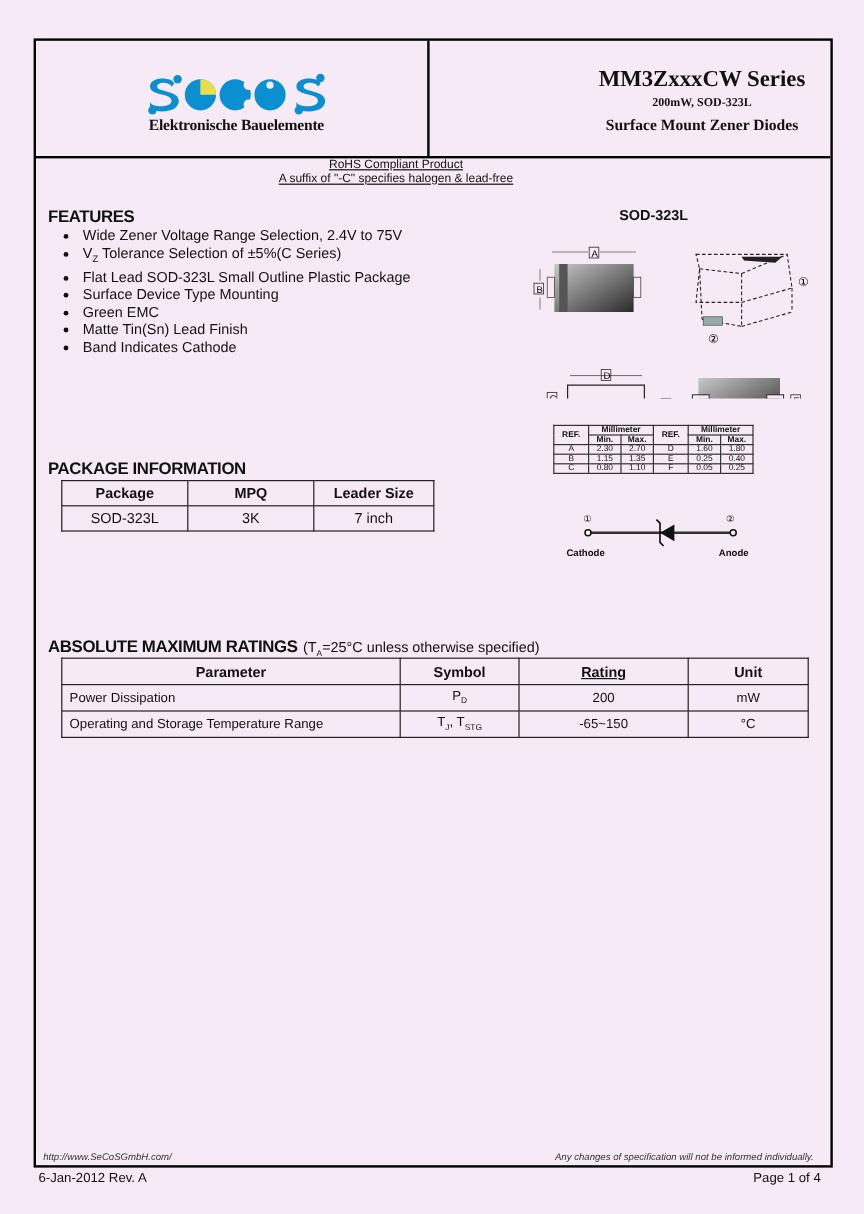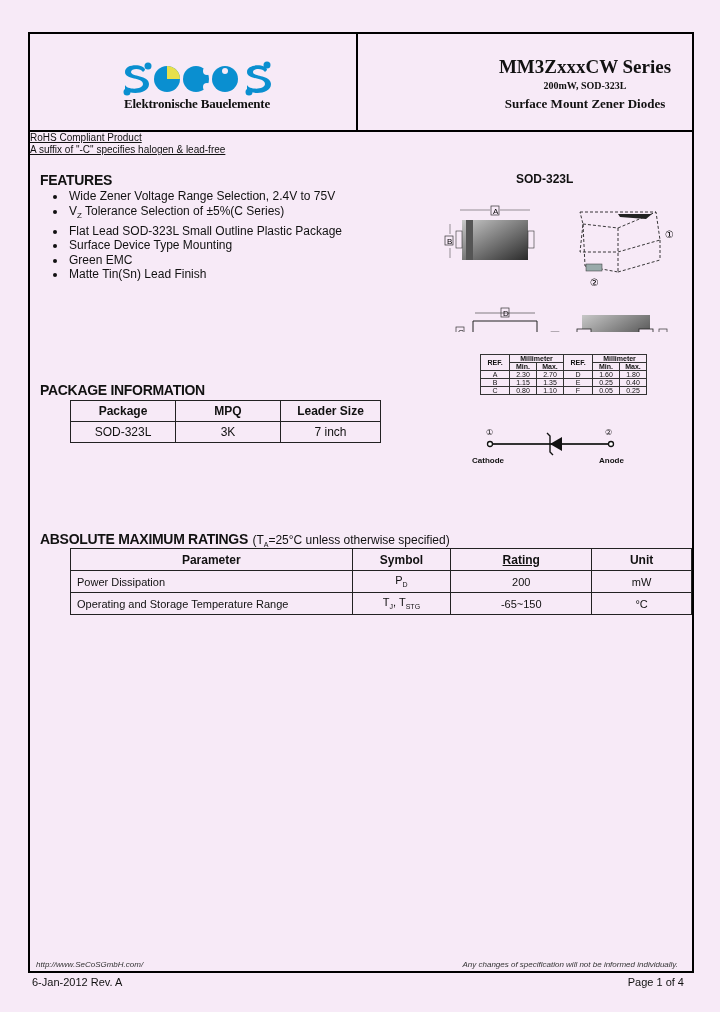--- a/index.html
+++ b/index.html
@@ -46,21 +46,21 @@
     font-family: Liberation Serif, serif;
     font-weight: bold;
     padding-left: 40px;
   }
   .title-main { position: absolute; top: 22px; width: 100%; font-size: 19px; }
   .title-sub1 { position: absolute; top: 46px; width: 100%; font-size: 10px; }
   .title-sub2 { position: absolute; top: 62px; width: 100%; font-size: 13px; }
 
   .rohs {
     position: absolute; left: 0; top: 98px; width: 600px;
-    font-size: 10px; line-height: 12px;
+    text-align: center; font-size: 10px; line-height: 12px;
   }
   .rohs span { text-decoration: underline; display: block; }
 
   .section-title {
     position: absolute; font-weight: bold; font-size: 14px; letter-spacing: -0.3px;
   }
   .feat-list {
     position: absolute; left: 19px; top: 155px;
     list-style: none; margin: 0; padding: 0;
     font-size: 12px; line-height: 14.6px;
@@ -70,21 +70,21 @@
     content: ""; position: absolute; left: 4px; top: 6px;
     width: 4px; height: 4px; border-radius: 50%; background: #111;
   }
   .feat-list sub { font-size: 8px; }
 
   .pkg-label {
     position: absolute; left: 486px; top: 138px;
     font-weight: bold; font-size: 12px;
   }
 
-  table { border-collapse: collapse; margin-left: 19px; }
+  table { border-collapse: collapse; }
   .pkg-table {
     position: absolute; left: 21px; top: 366px;
     font-size: 12px;
   }
   .pkg-table td, .pkg-table th {
     border: 1px solid #222; height: 20px; padding: 0; text-align: center;
   }
   .pkg-table th { font-weight: bold; }
 
   .dim-table {
@@ -167,20 +167,21 @@
   </div>
 
   <div class="section-title" style="left:10px; top:138px;">FEATURES</div>
   <ul class="feat-list">
     <li><span>Wide Zener Voltage Range Selection, 2.4V to 75V</span></li>
     <li><span>V</span><sub>Z</sub><span> Tolerance Selection of ±5%(C Series)</span></li>
     <li><span>Flat Lead SOD-323L Small Outline Plastic Package</span></li>
     <li><span>Surface Device Type Mounting</span></li>
     <li><span>Green EMC</span></li>
     <li><span>Matte Tin(Sn) Lead Finish</span></li>
+    <li><span>Band Indicates Cathode</span></li>
   </ul>
 
   <div class="pkg-label">SOD-323L</div>
 
   <svg class="diagram" style="left:410px; top:168px;" width="240" height="130" viewBox="0 0 240 130">
     <defs>
       <linearGradient id="bodyGrad" x1="0" y1="0" x2="1" y2="1">
         <stop offset="0" stop-color="#c8c8c8"></stop>
         <stop offset="0.6" stop-color="#6a6a6a"></stop>
         <stop offset="1" stop-color="#2a2a2a"></stop>

